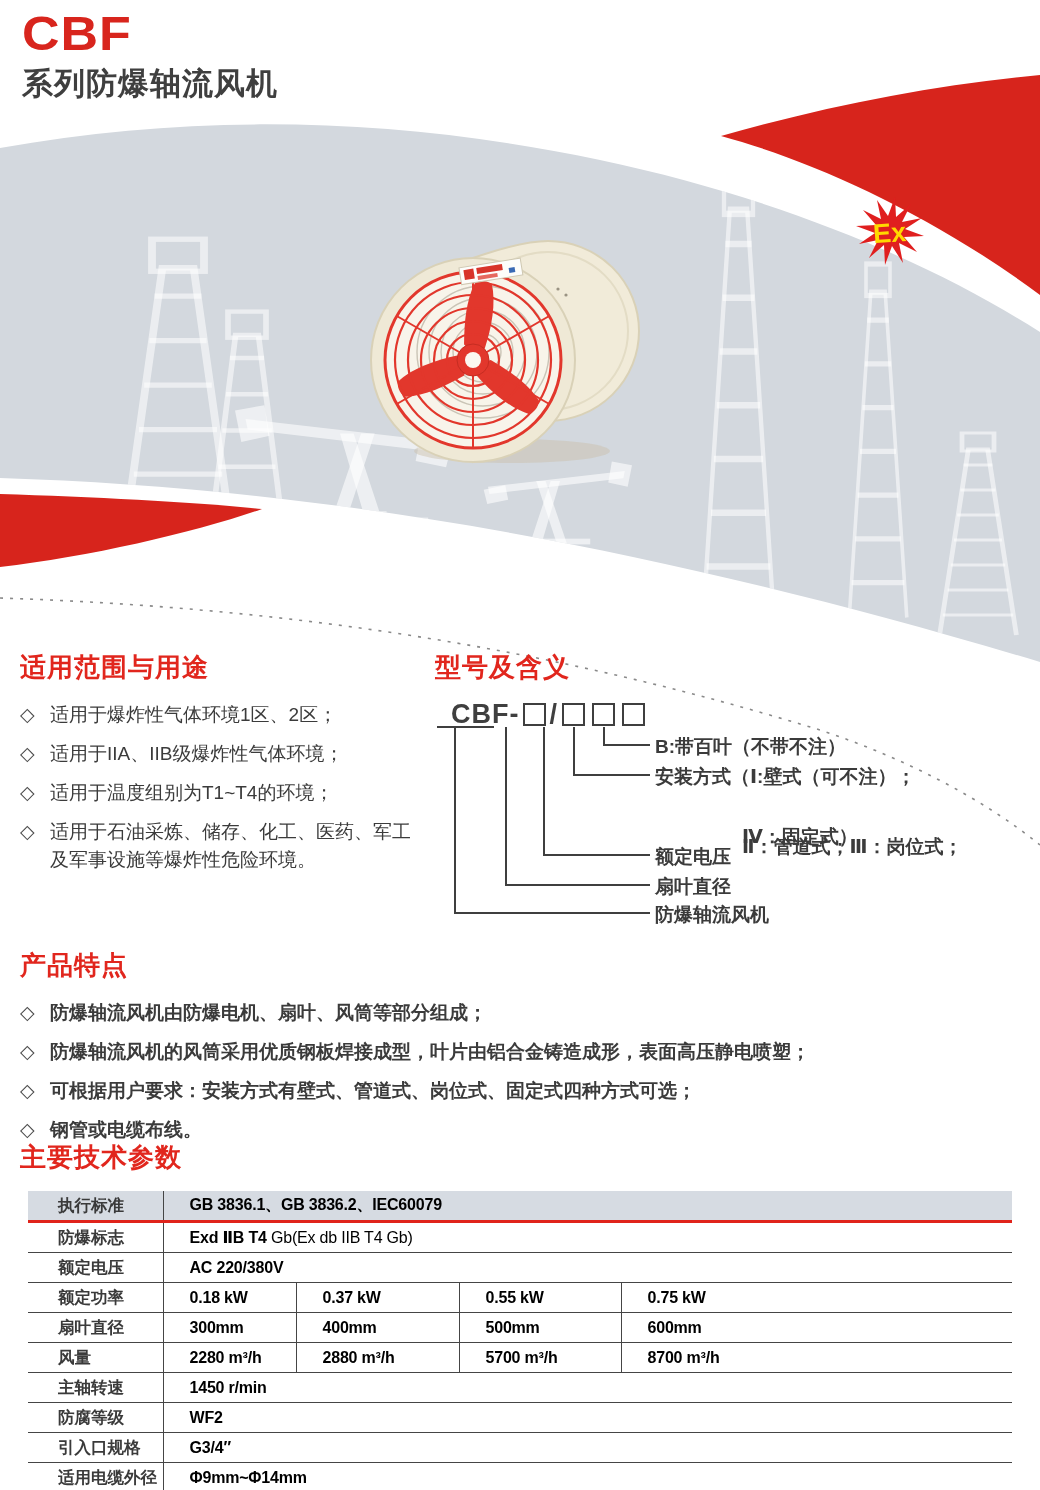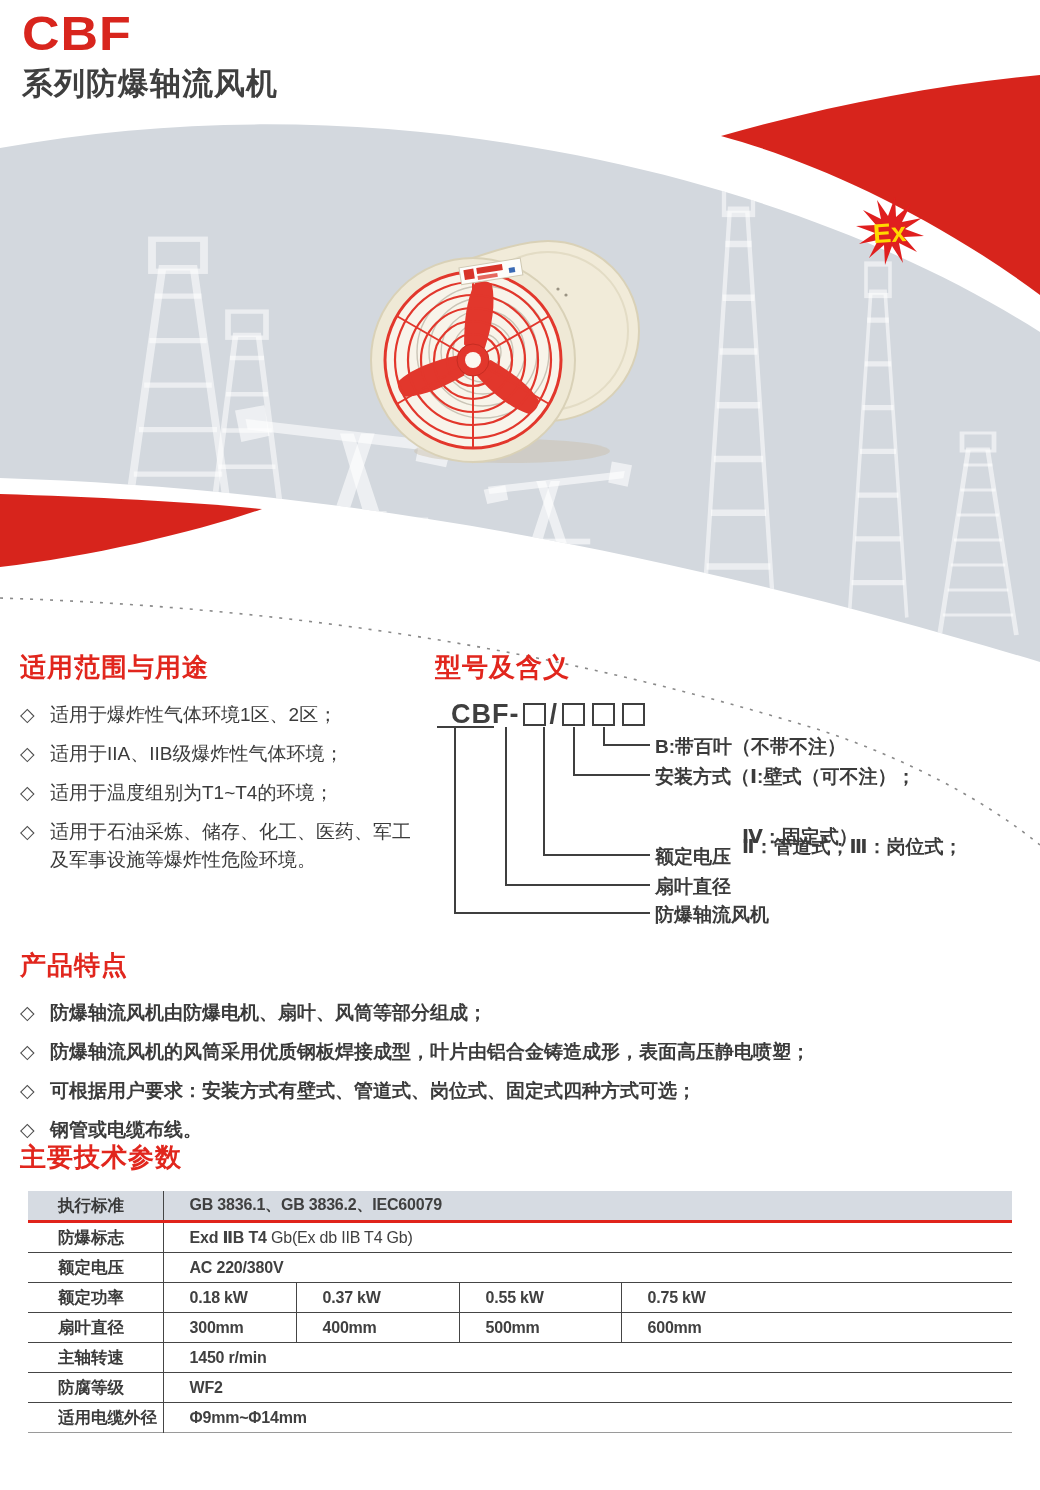--- a/index.html
+++ b/index.html
@@ -30,21 +30,21 @@
   .mbox{display:inline-block;width:19px;height:19px;border:2.5px solid #3f3f3f;margin:0 3px 0 4px;}
   .model-label{position:absolute;font-size:19px;font-weight:bold;color:#3b3b3b;white-space:nowrap;}
 
   
   table.params{border-collapse:collapse;table-layout:fixed;width:984px;}
   table.params td{height:29px;padding:0 0 0 26px;font-size:16px;vertical-align:middle;white-space:nowrap;}
   table.params td.lbl{font-weight:bold;color:#3a3a3a;padding-left:30px;font-size:16.5px;}
   table.params tr{border-top:1px solid #454545;border-radius:10px;}
   table.params tr.hdr{border-top:none;background:#d6dbe2;border-bottom:3px solid #e0231b;}
   table.params tr:last-child{border-bottom:1px solid #9a9a9a;}
-  table.params td.val{border-left:1px solid #454545;font-weight:bold;letter-spacing:-.2px;color:#404040;}
+  table.params td.val{border-left:1px solid #454545;font-weight:bold;letter-spacing:-.2px;color:#000000;}
   table.params td.val .rest{font-weight:normal;}
 </style>
 </head>
 <body>
 
 <svg class="bgsvg" width="1040" height="1490" viewBox="0 0 1040 1490">
   <defs>
     <clipPath id="bannerClip">
       <path d="M0,148 C200,112 400,118 600,160 C780,198 930,262 1040,332 L1040,662 C650,545 320,488 0,478 Z"></path>
     </clipPath>
@@ -232,26 +232,37 @@
           <td colspan="1" class="val">0.75 kW</td>
         </tr>
         <tr>
           <td class="lbl">扇叶直径</td>
           <td colspan="1" class="val">300mm</td>
           <td colspan="1" class="val">400mm</td>
           <td colspan="1" class="val">500mm</td>
           <td colspan="1" class="val">600mm</td>
         </tr>
         <tr>
+          <td class="lbl">风量</td>
+          <td colspan="1" class="val">2280 m³/h</td>
+          <td colspan="1" class="val">2880 m³/h</td>
+          <td colspan="1" class="val">5700 m³/h</td>
+          <td colspan="1" class="val">8700 m³/h</td>
+        </tr>
+        <tr>
           <td class="lbl">主轴转速</td>
           <td colspan="4" class="val">1450 r/min</td>
         </tr>
         <tr>
           <td class="lbl">防腐等级</td>
           <td colspan="4" class="val">WF2</td>
         </tr>
         <tr>
+          <td class="lbl">引入口规格</td>
+          <td colspan="4" class="val">G3/4″</td>
+        </tr>
+        <tr>
           <td class="lbl">适用电缆外径</td>
           <td colspan="4" class="val">Φ9mm~Φ14mm</td>
         </tr>
       </tbody>
   </table>
 </div>
 
 </body></html>

